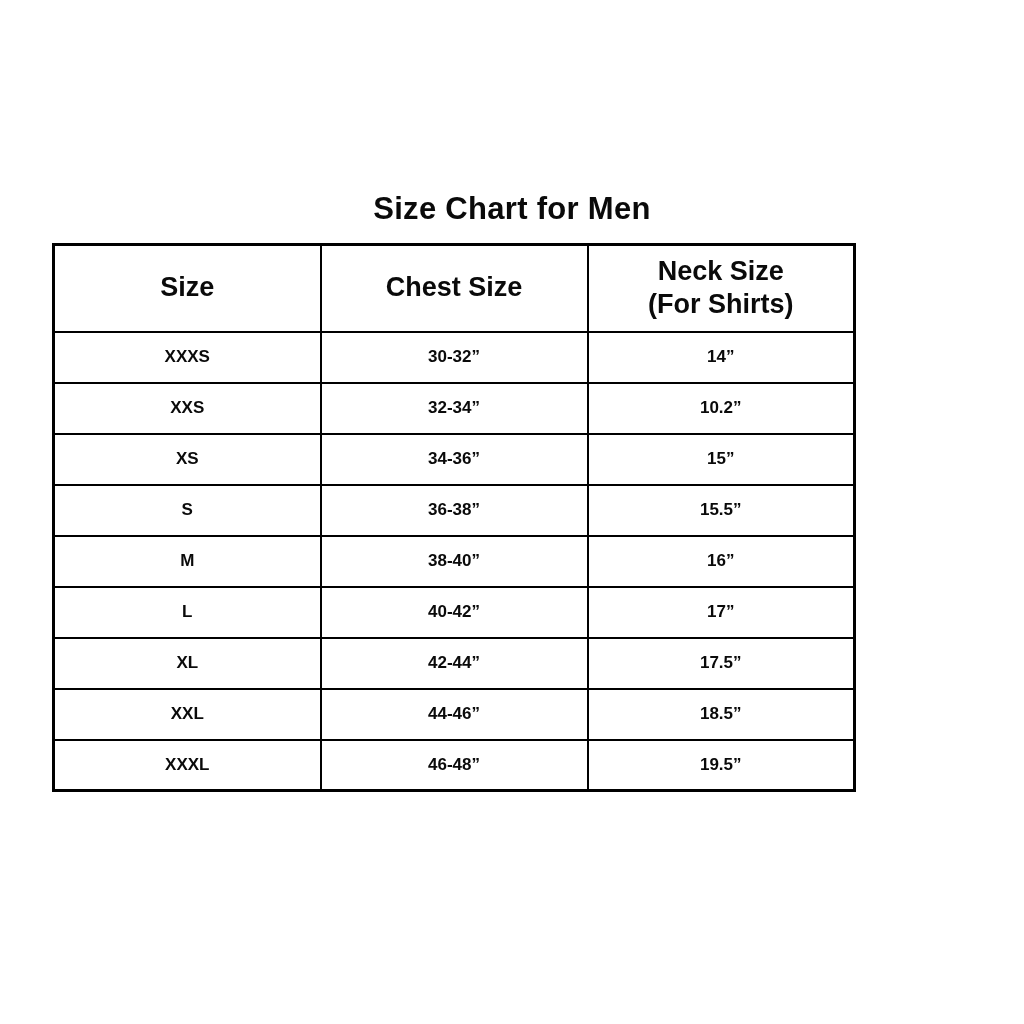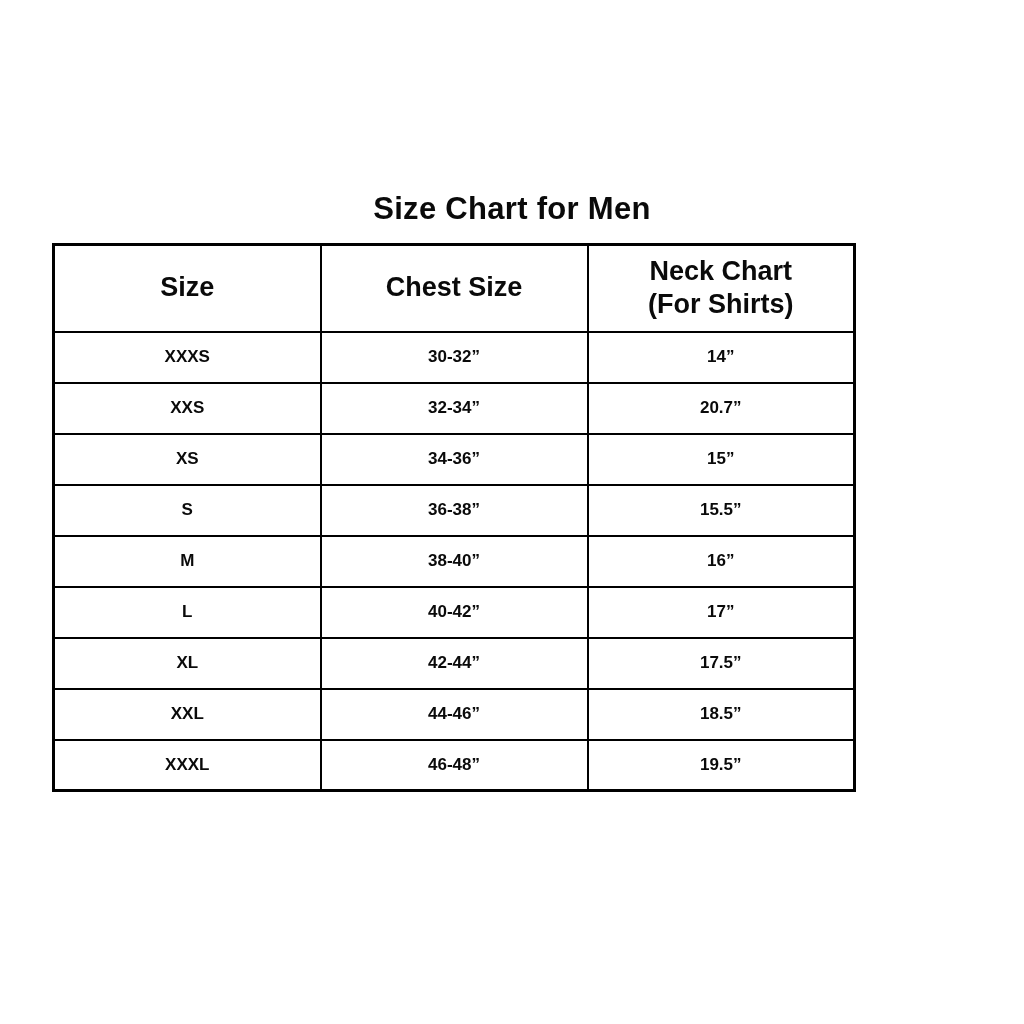--- a/index.html
+++ b/index.html
@@ -58,34 +58,34 @@
 </head>
 <body>
 
 <h1 class="page-title">Size Chart for Men</h1>
 
 <table class="size-chart">
   <thead>
     <tr>
       <th>Size</th>
       <th>Chest Size</th>
-      <th>Neck Chart
+      <th>Neck Size
 (For Shirts)</th>
     </tr>
   </thead>
   <tbody>
       <tr>
         <td>XXXS</td>
         <td>30-32”</td>
         <td>14”</td>
       </tr>
       <tr>
         <td>XXS</td>
         <td>32-34”</td>
-        <td>20.7”</td>
+        <td>10.2”</td>
       </tr>
       <tr>
         <td>XS</td>
         <td>34-36”</td>
         <td>15”</td>
       </tr>
       <tr>
         <td>S</td>
         <td>36-38”</td>
         <td>15.5”</td>

